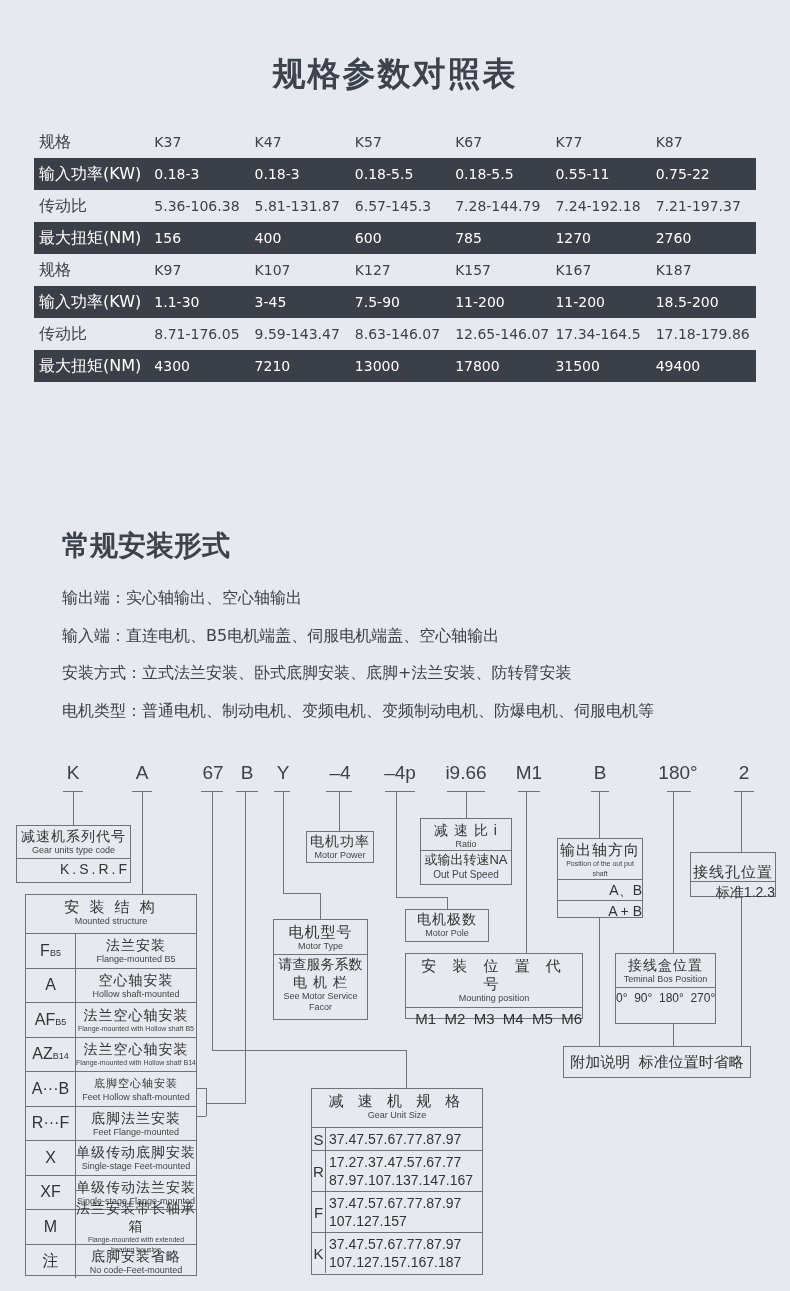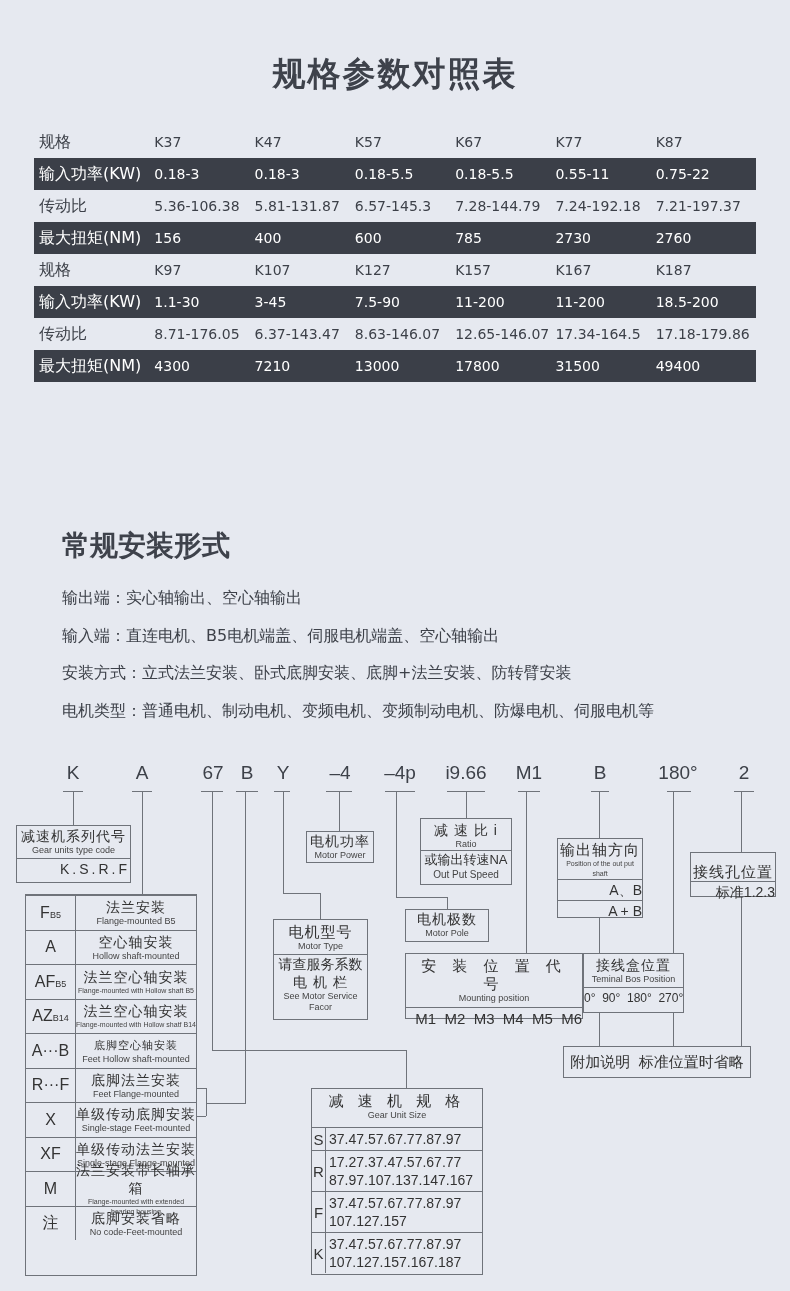--- a/index.html
+++ b/index.html
@@ -71,21 +71,21 @@
         <td style="width: 100px;">7.28-144.79</td>
         <td style="width: 100px;">7.24-192.18</td>
         <td style="width: 100px;">7.21-197.37</td>
       </tr>
       <tr class="spec-row dark">
         <td class="lbl">最大扭矩(NM)</td>
         <td style="width: 100px;">156</td>
         <td style="width: 100px;">400</td>
         <td style="width: 100px;">600</td>
         <td style="width: 100px;">785</td>
-        <td style="width: 100px;">2730</td>
+        <td style="width: 100px;">1270</td>
         <td style="width: 100px;">2760</td>
       </tr>
       <tr class="spec-row light">
         <td class="lbl">规格</td>
         <td style="width: 100px;">K97</td>
         <td style="width: 100px;">K107</td>
         <td style="width: 100px;">K127</td>
         <td style="width: 100px;">K157</td>
         <td style="width: 100px;">K167</td>
         <td style="width: 100px;">K187</td>
@@ -95,21 +95,21 @@
         <td style="width: 100px;">1.1-30</td>
         <td style="width: 100px;">3-45</td>
         <td style="width: 100px;">7.5-90</td>
         <td style="width: 100px;">11-200</td>
         <td style="width: 100px;">11-200</td>
         <td style="width: 100px;">18.5-200</td>
       </tr>
       <tr class="spec-row light">
         <td class="lbl">传动比</td>
         <td style="width: 100px;">8.71-176.05</td>
-        <td style="width: 100px;">6.37-143.47</td>
+        <td style="width: 100px;">9.59-143.47</td>
         <td style="width: 100px;">8.63-146.07</td>
         <td style="width: 100px;">12.65-146.07</td>
         <td style="width: 100px;">17.34-164.5</td>
         <td style="width: 100px;">17.18-179.86</td>
       </tr>
       <tr class="spec-row dark">
         <td class="lbl">最大扭矩(NM)</td>
         <td style="width: 100px;">4300</td>
         <td style="width: 100px;">7210</td>
         <td style="width: 100px;">13000</td>
@@ -227,31 +227,35 @@
     <div class="cn" style="font-size:14px">电机极数</div>
     <div class="en">Motor Pole</div>
   </div>
 
   <div class="box" style="left:405px;top:953px;width:178px;height:66px">
     <div class="cn" style="letter-spacing:6px;margin-top:3px">安 装 位 置 代 号</div>
     <div class="en">Mounting position</div>
     <div class="sep val" style="font-size:15px;line-height:22px;margin-top:3px;white-space:pre">M1  M2  M3  M4  M5  M6</div>
   </div>
 
-  <div class="box" style="left:583px;top:953px;width:101px;height:60px">
+  <div class="box" style="left:615px;top:953px;width:101px;height:71px">
     <div class="cn" style="font-size:14px;margin-top:2px">接线盒位置</div>
     <div class="en">Teminal Bos Position</div>
     <div class="sep val" style="font-size:12px;white-space:pre;margin-top:2px">0°  90°  180°  270°</div>
   </div>
 
   <div class="box" style="left:563px;top:1046px;width:188px;height:32px;display:flex;align-items:center;justify-content:center">
     <div class="cn" style="white-space:pre;letter-spacing:0">附加说明  标准位置时省略</div>
   </div>
 
   <div class="box" style="left:25px;top:894px;width:172px;height:382px">
+    <div style="height:35px">
+      <div class="cn" style="letter-spacing:3px;margin-top:3px">安 装 结 构</div>
+      <div class="en">Mounted structure</div>
+    </div>
     <div id="ms-rows">
         <div class="ms-row">
           <div class="ms-code">
             <span>F</span>
             <sub>B5</sub>
           </div>
           <div class="ms-desc">
             <div class="cn" style="font-size: 14px;">法兰安装</div>
             <div class="en">Flange-mounted B5</div>
           </div>

